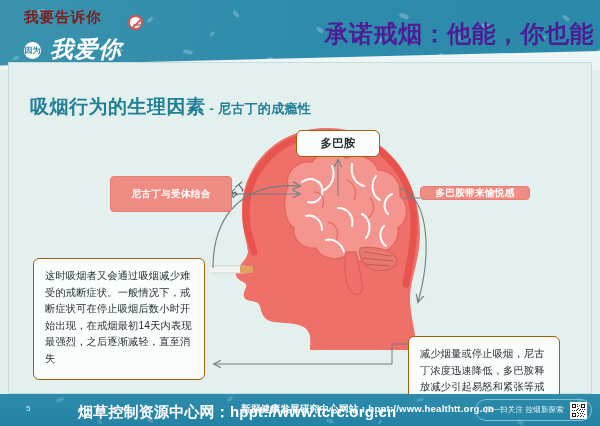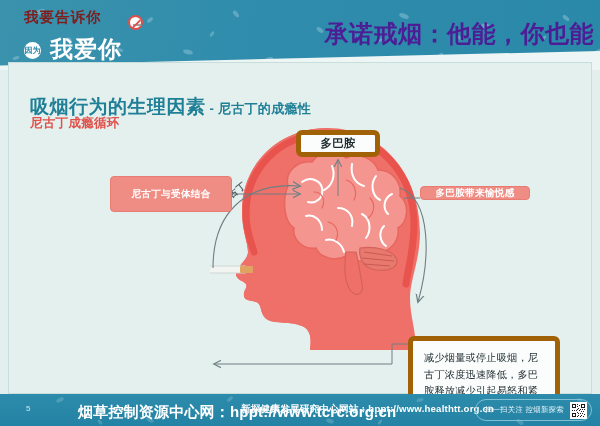--- a/index.html
+++ b/index.html
@@ -21,21 +21,21 @@
     background:#dfecea;transform:rotate(-1.9deg);}
 
   .logo{position:absolute;left:24px;top:9px;width:140px;height:48px;}
   .logo-l1{color:#7f1d1d;font-size:14.5px;font-weight:bold;letter-spacing:1px;
     line-height:16px;white-space:nowrap;}
   .logo-l2row{display:flex;align-items:flex-end;gap:9px;margin-top:12px;}
   .logo-badge{width:17px;height:17px;border-radius:50%;background:#ffffff;color:#2f8cac;
     font-size:8px;font-weight:bold;display:flex;align-items:center;justify-content:center;
     line-height:8px;flex-direction:column;margin-bottom:2px;}
   .logo-l2{color:#ffffff;font-size:23px;font-weight:bold;letter-spacing:1px;
-    line-height:24px;white-space:nowrap;}
+    line-height:24px;white-space:nowrap;font-style:italic;}
   .nosmoke{position:absolute;left:104px;top:6px;width:15px;height:15px;border-radius:50%;
     background:#ffffff;border:2px solid #e0514c;box-sizing:border-box;}
   .nosmoke:after{content:"";position:absolute;left:1px;top:5.5px;width:11px;height:2px;
     background:#e0514c;transform:rotate(-45deg);}
   .nosmoke:before{content:"";position:absolute;left:3px;top:6.5px;width:8px;height:2.5px;
     background:#9aa3a6;}
 
   .header-title{position:absolute;right:6px;top:18px;color:#4c1d95;font-size:24px;
     font-weight:bold;letter-spacing:.5px;white-space:nowrap;}
 
@@ -47,21 +47,21 @@
   .title-main{color:#1f7f96;font-size:19px;font-weight:bold;letter-spacing:.5px;}
   .title-sub{color:#1f7f96;font-size:13px;font-weight:bold;letter-spacing:.3px;}
   .subtitle{position:absolute;left:30px;top:115px;color:#e0514c;font-size:12.5px;
     font-weight:bold;letter-spacing:.3px;white-space:nowrap;}
 
   
   .art{position:absolute;left:210px;top:120px;width:230px;height:230px;}
 
   
   .box{position:absolute;box-sizing:border-box;}
-  .box-white{background:#fbfcfc;border:5px solid #a16207;border-radius:6px;
+  .box-white{background:#fbfcfc;border:1px solid #a16207;border-radius:6px;
     color:#1c2b2e;font-size:10.2px;line-height:16.5px;letter-spacing:.2px;}
   .box-red{background:#ef8d85;border:1px solid #e87b72;border-radius:4px;color:#ffffff;
     font-size:9.6px;line-height:14px;text-align:center;font-weight:bold;letter-spacing:.3px;}
 
   #box-dopamine{left:296px;top:130px;width:84px;height:27px;display:flex;
     align-items:center;justify-content:center;font-size:11.5px;font-weight:bold;color:#1c2b2e;}
   #box-nicotine-receptor{left:110px;top:176px;width:122px;height:36px;
     display:flex;flex-direction:column;align-items:center;justify-content:center;gap:35px;}
   #box-pleasure{left:420px;top:186px;width:110px;height:14px;display:flex;
     align-items:center;justify-content:center;}
@@ -139,21 +139,20 @@
 
     <div class="header-slant2"></div>
     <div class="header-slant"></div>
   </div>
 
   <div class="panel"></div>
 
   <div class="title">
     <span class="title-main">吸烟行为的生理因素</span><span class="title-sub"> - 尼古丁的成瘾性</span>
   </div>
-  <div class="subtitle">尼古丁成瘾循环</div>
 
   <svg class="art" viewBox="0 0 230 230">
 
     <path d="M118 8 C68 8 32 45 32 90 C32 112 38 122 38 132 C38 140 26 147 26 154
              C26 160 34 161 36 164 C38 168 33 170 34 176 C35 182 44 180 48 183
              C52 186 50 196 58 200 C66 204 80 201 92 206 C104 211 100 226 100 230
              L206 230 C206 210 200 196 200 178 C200 160 210 140 210 112
              C210 55 172 8 118 8 Z" fill="#ef7068"></path>
 
     <path d="M118 20 C74 20 44 52 44 92 C44 112 50 124 50 133 C50 143 38 150 38 156
@@ -232,20 +231,23 @@
   <div class="nic-label">尼古丁</div>
 
   <div class="box box-white" id="box-dopamine">多巴胺</div>
 
   <div class="box box-red" id="box-nicotine-receptor">
     <span>尼古丁与受体结合</span>
   </div>
 
   <div class="box box-red" id="box-pleasure">多巴胺带来愉悦感</div>
 
+  <div class="box box-white" id="box-withdraw">
+    <p>这时吸烟者又会通过吸烟减少难受的戒断症状。一般情况下，戒断症状可在停止吸烟后数小时开始出现，在戒烟最初14天内表现最强烈，之后逐渐减轻，直至消失</p>
+  </div>
 
   <div class="box box-white" id="box-reduce">
     <p>减少烟量或停止吸烟，尼古丁浓度迅速降低，多巴胺释放减少引起易怒和紧张等戒断症状</p>
   </div>
 
   <div class="footer">
     <svg class="footer-speckles" viewBox="0 0 600 32">
       <g fill="#8fc4d6">
         <ellipse cx="60" cy="6" rx="4" ry="2" transform="rotate(-25 60 6)"></ellipse>
         <ellipse cx="150" cy="26" rx="4" ry="2" transform="rotate(30 150 26)"></ellipse>

